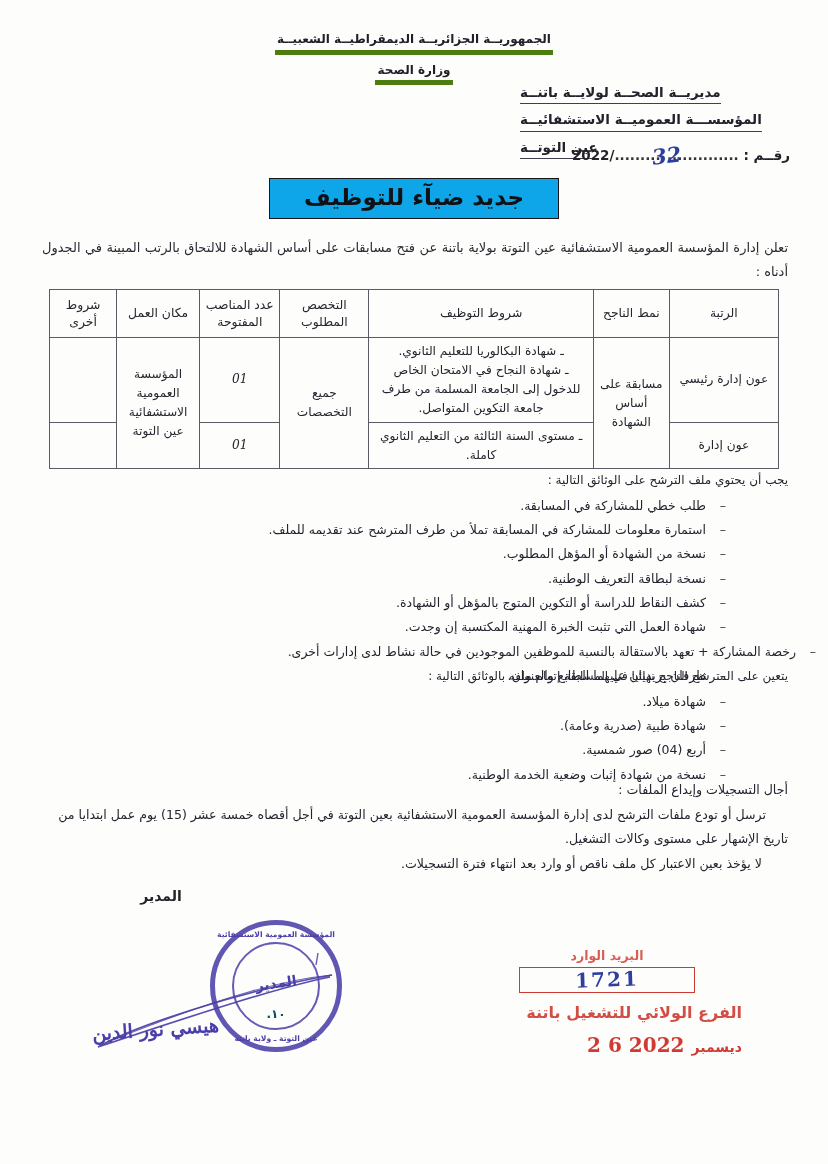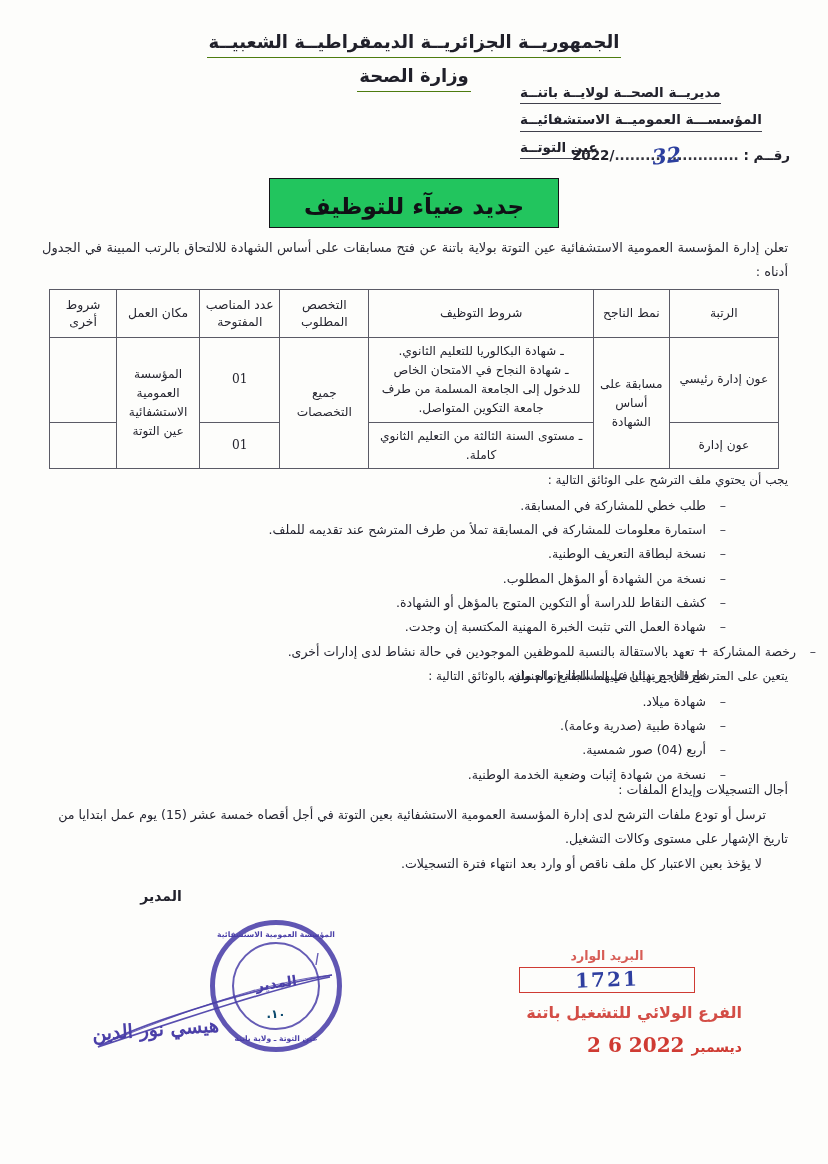--- a/index.html
+++ b/index.html
@@ -22,27 +22,27 @@
     background: #fdfdfb;
   }
 
   
   .top-center {
     position: absolute;
     top: 28px; left: 0; right: 0;
     text-align: center;
   }
   .top-center .ln {
-    font-size: 18px;
+    font-size: 12px;
     font-weight: 600;
     letter-spacing: .2px;
     color: #20202a;
     line-height: 1.55;
     display: inline-block;
-    border-bottom: 1px solid #4d7c0f;
+    border-bottom: 5px solid #4d7c0f;
     padding: 0 2px 1px 2px;
     margin-bottom: 4px;
   }
 
   .right-block {
     position: absolute;
     top: 82px;
     right: 38px;
     width: 270px;
     text-align: left;
@@ -85,23 +85,23 @@
   }
 
   
   .title-wrap {
     position: absolute;
     top: 178px; left: 0; right: 0;
     text-align: center;
   }
   .title-box {
     display: inline-block;
-    background: #22c55e;
+    background: #0ea5e9;
     border: 1px solid #15151a;
-    padding: 14px 34px 8px 34px;
+    padding: 5px 34px 8px 34px;
     font-size: 23px;
     font-weight: 700;
     color: #101015;
     letter-spacing: .5px;
     line-height: 1.15;
   }
 
   
   .intro {
     position: absolute;
@@ -153,21 +153,21 @@
     font-size: 12.2px;
   }
   td.cond .li { display: block; }
   .c-rank   { width: 15.0%; }
   .c-mode   { width: 10.4%; }
   .c-cond   { width: 30.8%; }
   .c-spec   { width: 12.2%; }
   .c-num    { width: 11.0%; }
   .c-place  { width: 11.4%; }
   .c-other  { width:  9.2%; }
-  .num-cell { font-family: "DejaVu Serif","Liberation Serif",serif; font-size: 12.6px; }
+  .num-cell { font-family: "DejaVu Serif","Liberation Serif",serif; font-size: 12.6px; font-style: italic; }
 
   
   .sec {
     position: absolute;
     right: 40px;
     left: 42px;
     direction: rtl;
   }
   .sec-lead {
     font-size: 12px;
@@ -404,22 +404,22 @@
         </tr>
       </tbody>
     </table>
   </div>
 
   <div class="sec" style="top:470px">
     <div class="sec-lead">يجب أن يحتوي ملف الترشح على الوثائق التالية :</div>
     <ul class="docs">
       <li>طلب خطي للمشاركة في المسابقة.</li>
       <li>استمارة معلومات للمشاركة في المسابقة تملأ من طرف المترشح عند تقديمه للملف.</li>
+      <li>نسخة من الشهادة أو المؤهل المطلوب.</li>
       <li>نسخة لبطاقة التعريف الوطنية.</li>
-      <li>نسخة من الشهادة أو المؤهل المطلوب.</li>
       <li>كشف النقاط للدراسة أو التكوين المتوج بالمؤهل أو الشهادة.</li>
       <li>شهادة العمل التي تثبت الخبرة المهنية المكتسبة إن وجدت.</li>
       <li class="wide">رخصة المشاركة + تعهد بالاستقالة بالنسبة للموظفين الموجودين في حالة نشاط لدى إدارات أخرى.</li>
       <li>ظرفان بريديان عليهما الطابع والعنوان.</li>
     </ul>
   </div>
 
   <div class="sec" style="top:666px">
     <div class="sec-lead">يتعين على المترشح الناجح نهائيا في المسابقة إتمام ملفه بالوثائق التالية :</div>
     <ul class="docs">

